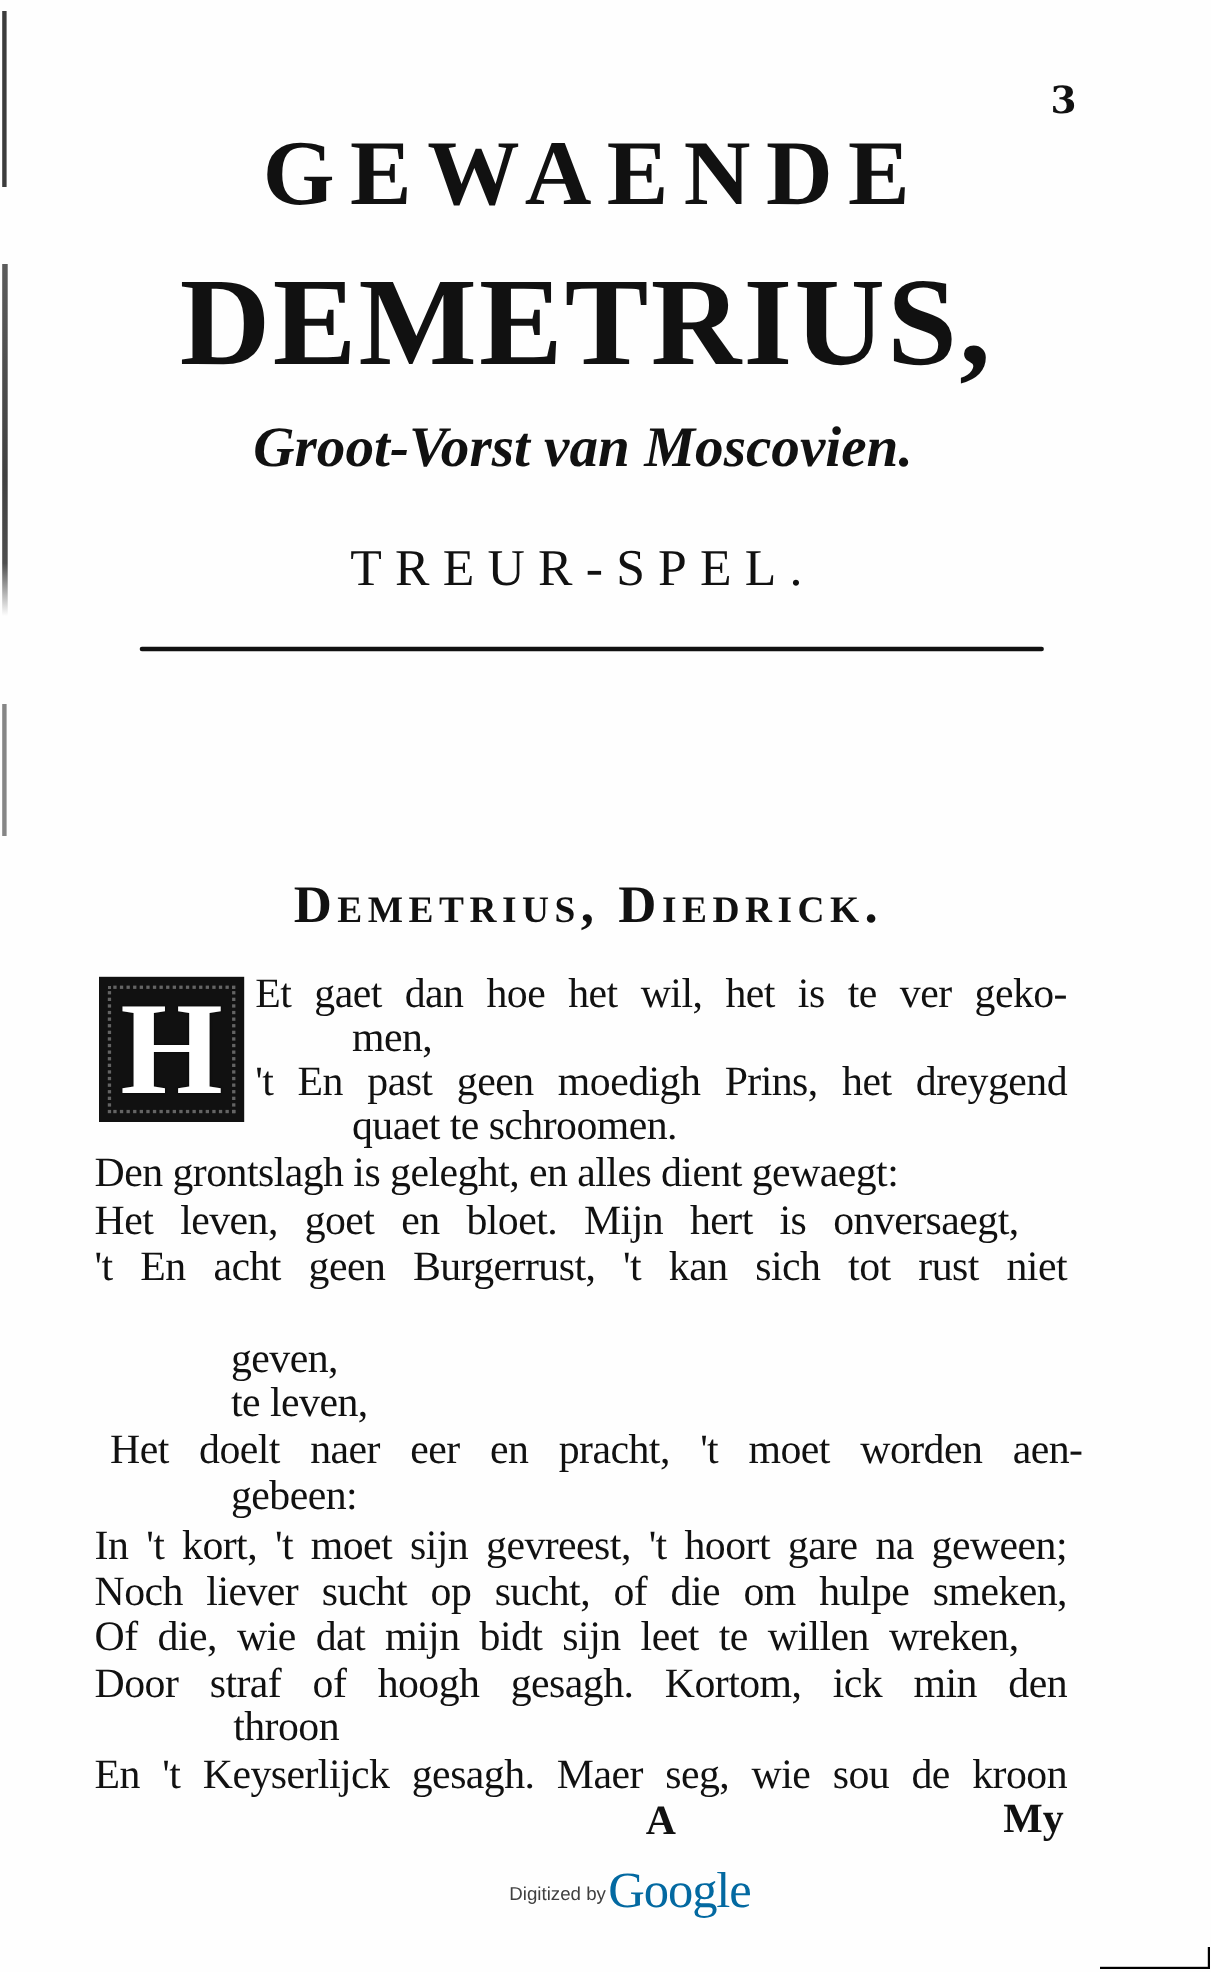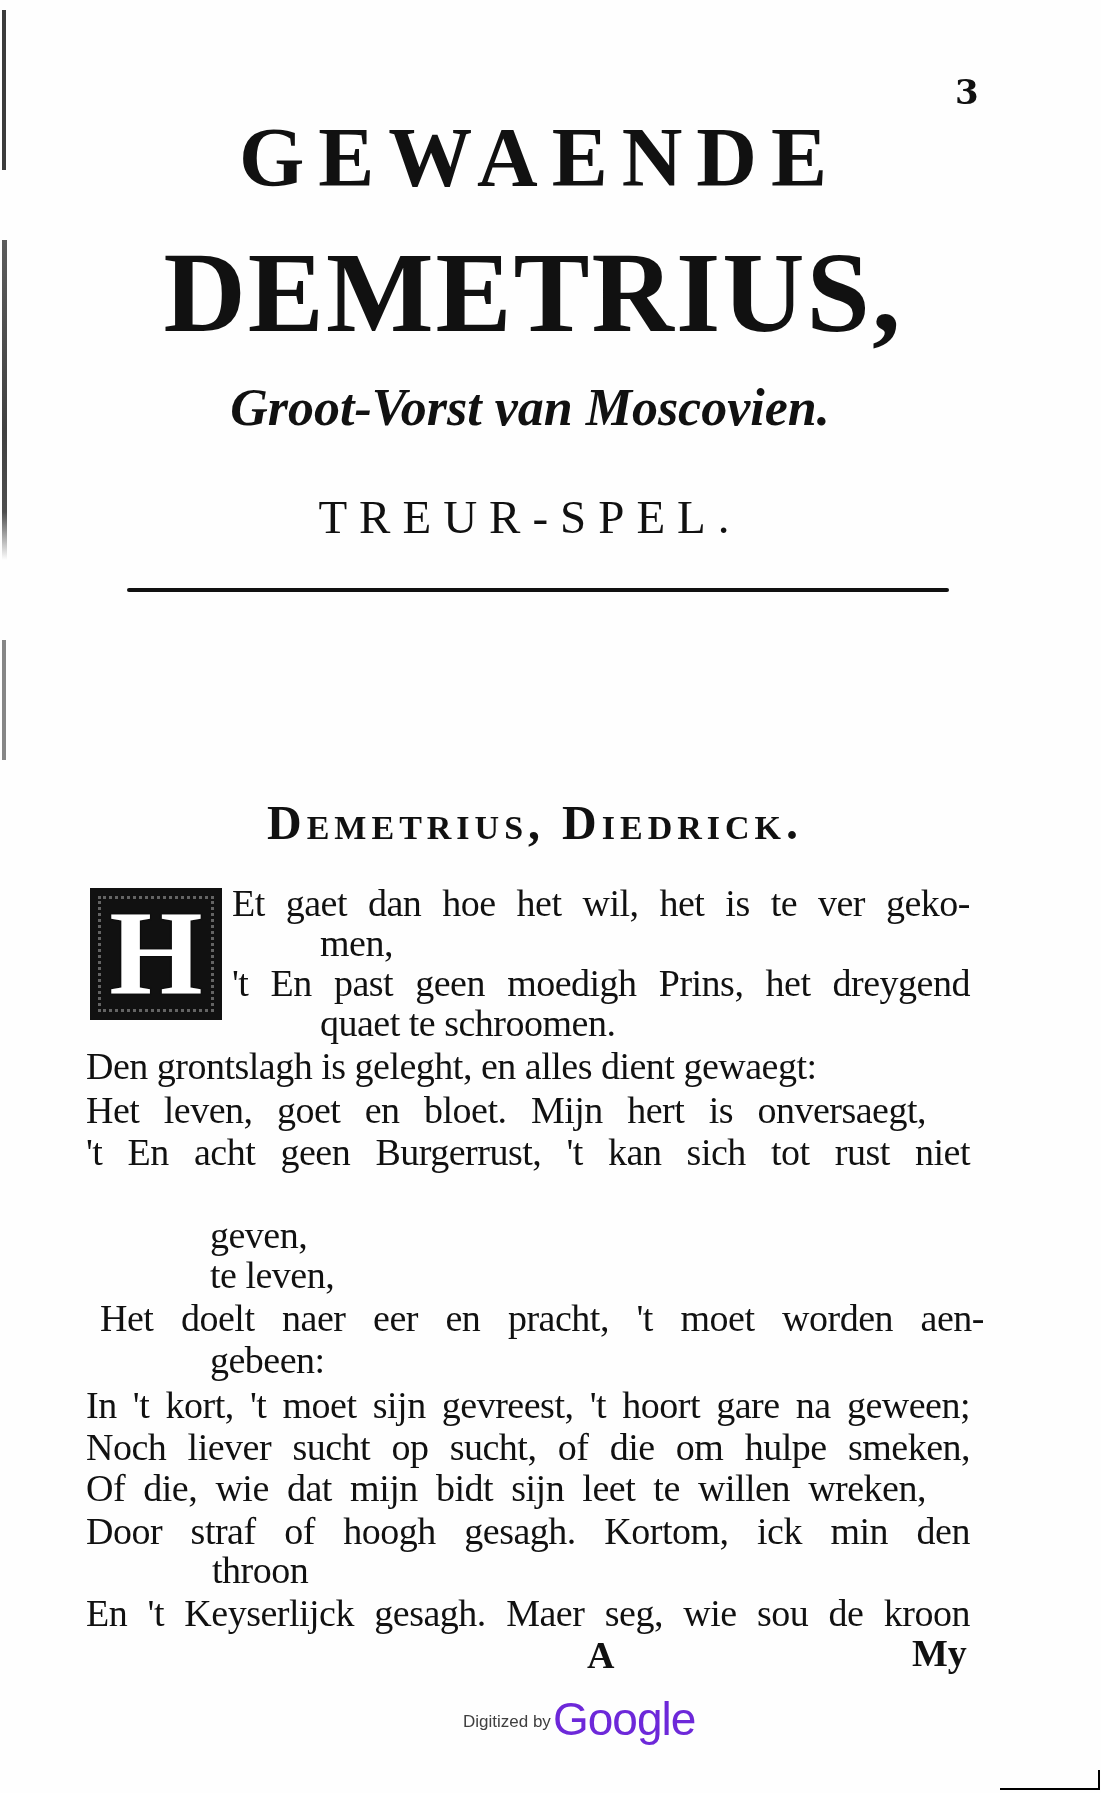--- a/index.html
+++ b/index.html
@@ -40,22 +40,22 @@
                       font-size: 120px; line-height: 120px; text-shadow: 0 0 2px #000; }
 
     .line { position: absolute; font-family: "Liberation Serif", serif; font-size: 38px; line-height: 42px;
             white-space: nowrap; letter-spacing: -0.5px; }
     .justify { text-align: justify; text-align-last: justify; }
 
     .catch { position: absolute; font-family: "Liberation Serif", serif; font-weight: bold; font-size: 38px; line-height: 42px; }
 
     .wm-small { position: absolute; left: 463px; top: 1712px; font-family: "Liberation Sans", sans-serif;
                 font-size: 17px; color: #404040; }
-    .wm-big { position: absolute; left: 553px; top: 1692px; font-family: Liberation Sans, sans-serif;
-              font-size: 46px; color: #6d28d9; letter-spacing: -1px; }
+    .wm-big { position: absolute; left: 553px; top: 1692px; font-family: Liberation Serif, serif;
+              font-size: 46px; color: #0369a1; letter-spacing: -1px; }
   </style>
 </head>
 <body>
 
 <div class="page">
   <div class="edge-left"></div>
   <div class="edge-left2"></div>
   <div class="edge-left3"></div>
   <div class="corner-br"></div>
   <div class="corner-br-v"></div>

